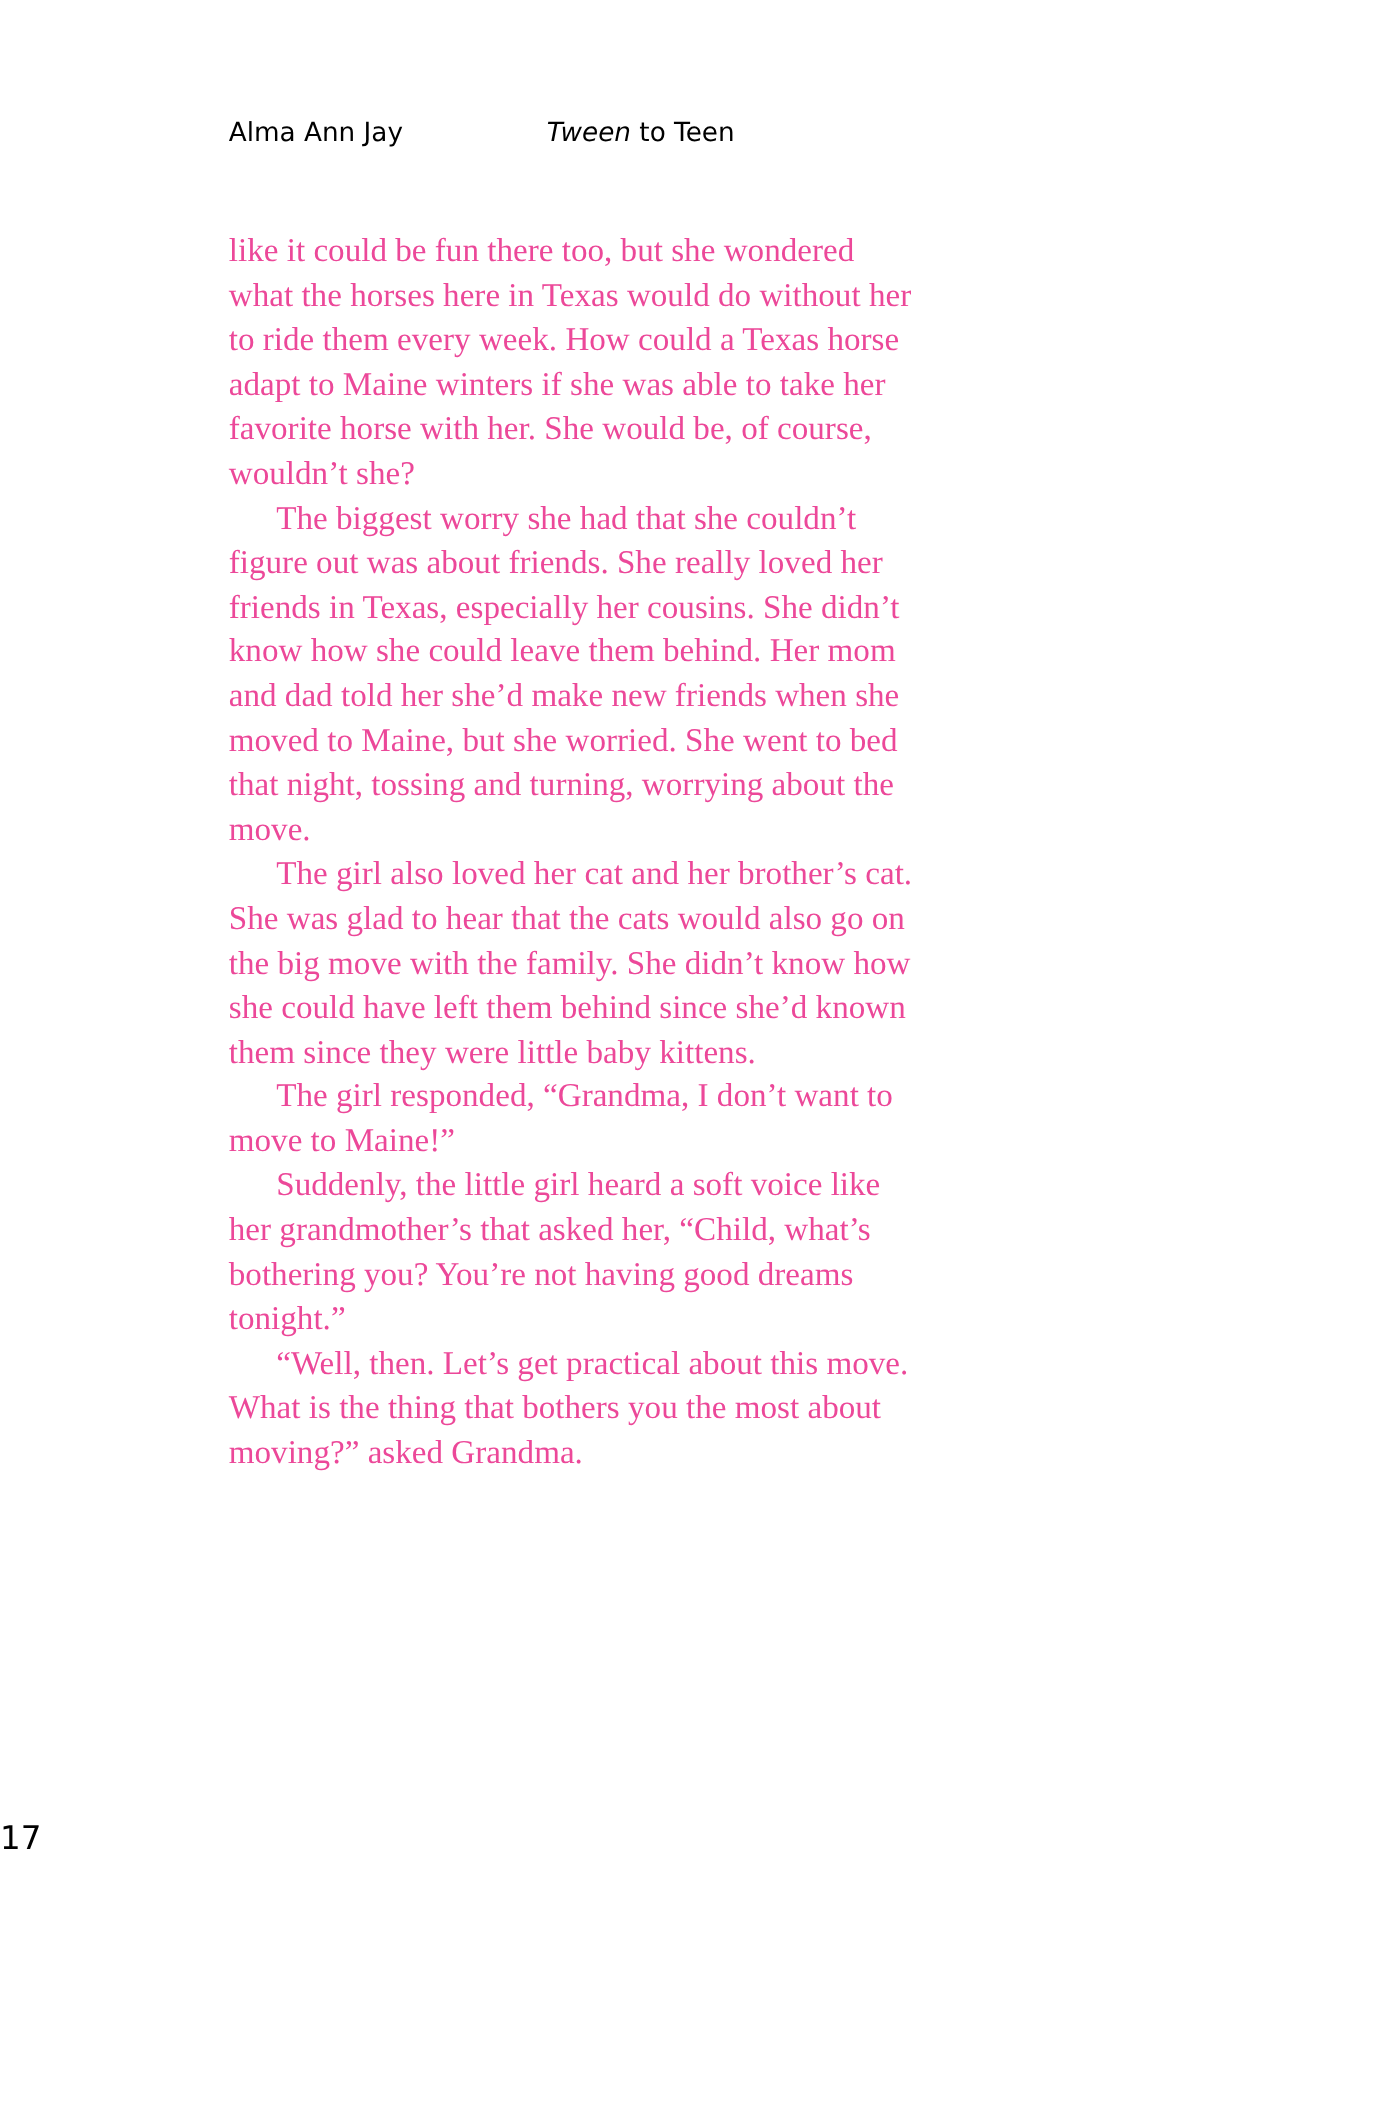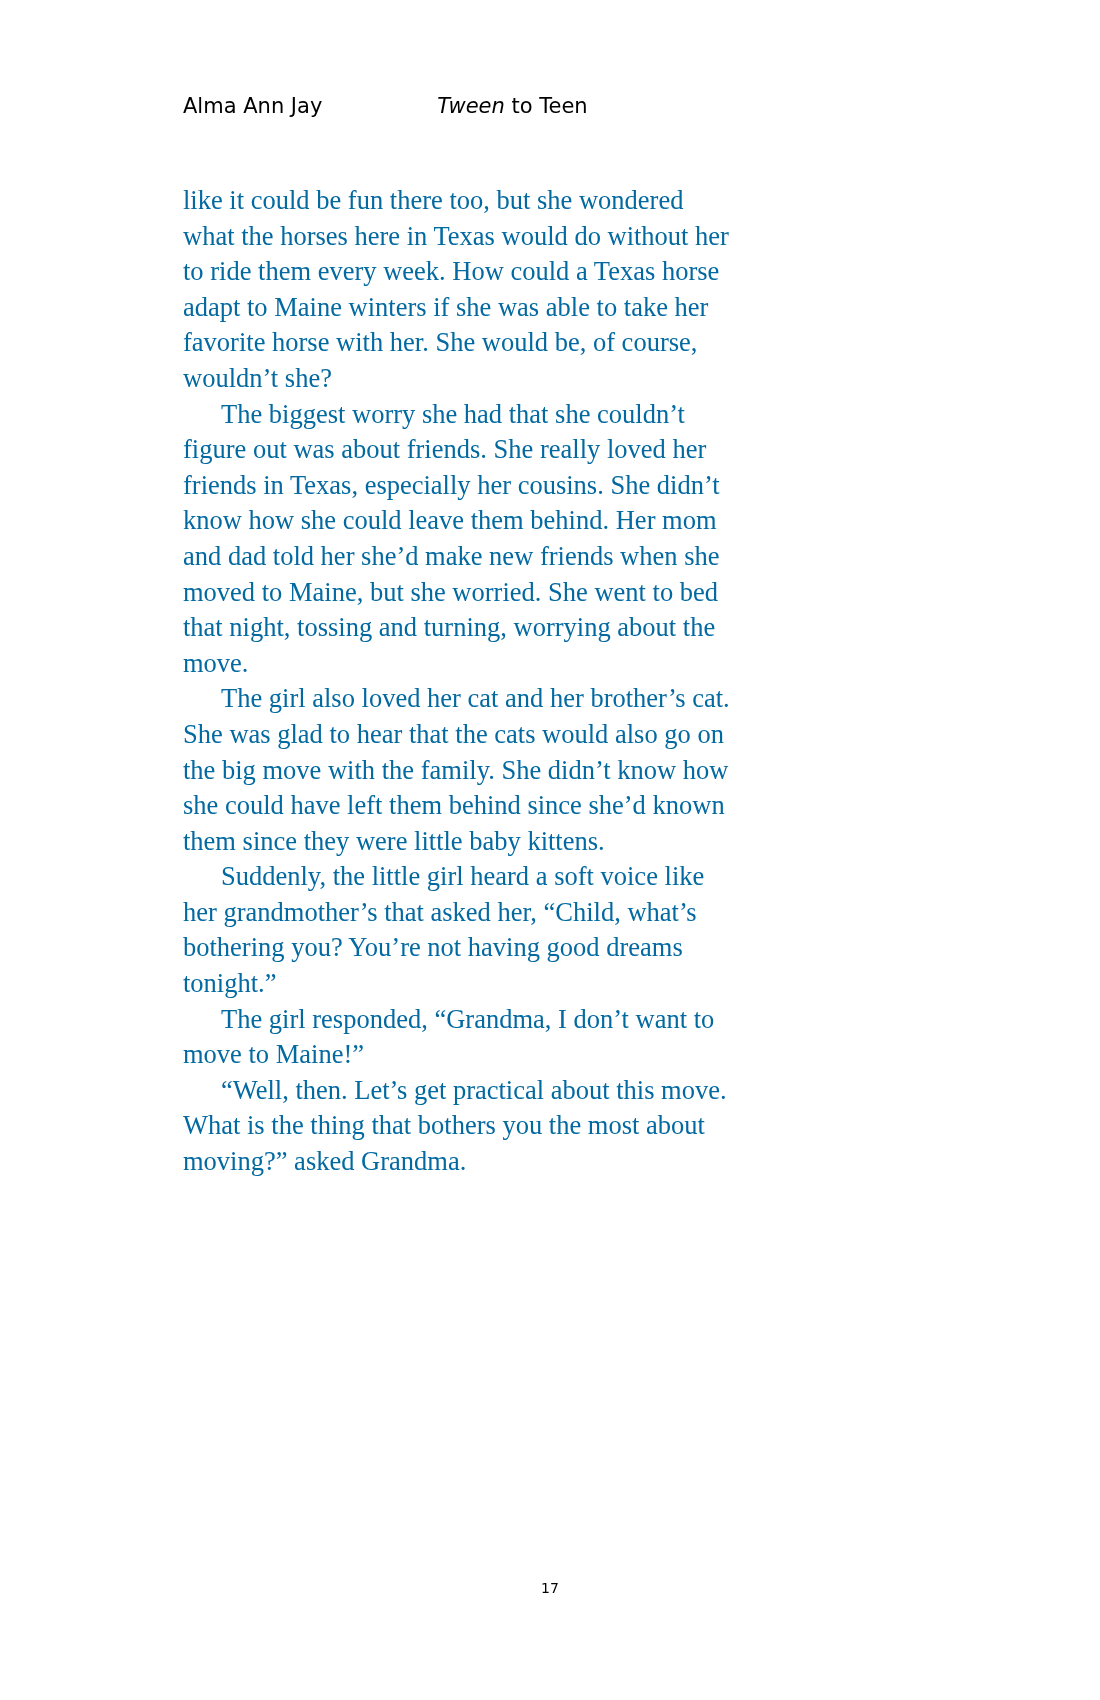--- a/index.html
+++ b/index.html
@@ -36,39 +36,39 @@
     font-style: italic;
   }
   .body-text {
     position: absolute;
     left: 183px;
     top: 183px;
     width: 648px;
     font-family: "Liberation Serif", "DejaVu Serif", serif;
     font-size: 26.5px;
     line-height: 35.6px;
-    color: #0369a1;
+    color: #ec4899;
     text-align: left;
   }
   .body-text p {
     margin: 0;
     padding: 0;
     white-space: pre-wrap;
   }
   .body-text p.indented {
     text-indent: 38px;
   }
   .page-number {
     position: absolute;
     left: 0;
     right: 0;
-    top: 1580px;
-    text-align: center;
+    top: 1456px;
+    text-align: left;
     font-family: "DejaVu Sans", sans-serif;
-    font-size: 14px;
+    font-size: 26px;
     color: #000000;
   }
 </style>
 </head>
 <body>
 
 <div class="page">
 
   <div class="running-head">
     <span class="rh-author">Alma Ann Jay</span><span class="rh-title"><span class="rh-title-em">Tween</span><span> to Teen</span></span>
@@ -87,26 +87,26 @@
 know how she could leave them behind. Her mom
 and dad told her she’d make new friends when she
 moved to Maine, but she worried. She went to bed
 that night, tossing and turning, worrying about the
 move.</p>
     <p class="indented">The girl also loved her cat and her brother’s cat.
 She was glad to hear that the cats would also go on
 the big move with the family. She didn’t know how
 she could have left them behind since she’d known
 them since they were little baby kittens.</p>
+    <p class="indented">The girl responded, “Grandma, I don’t want to
+move to Maine!”</p>
     <p class="indented">Suddenly, the little girl heard a soft voice like
 her grandmother’s that asked her, “Child, what’s
 bothering you? You’re not having good dreams
 tonight.”</p>
-    <p class="indented">The girl responded, “Grandma, I don’t want to
-move to Maine!”</p>
     <p class="indented">“Well, then. Let’s get practical about this move.
 What is the thing that bothers you the most about
 moving?” asked Grandma.</p>
   </div>
 
   <div class="page-number">17</div>
 
 </div>
 
 </body></html>

